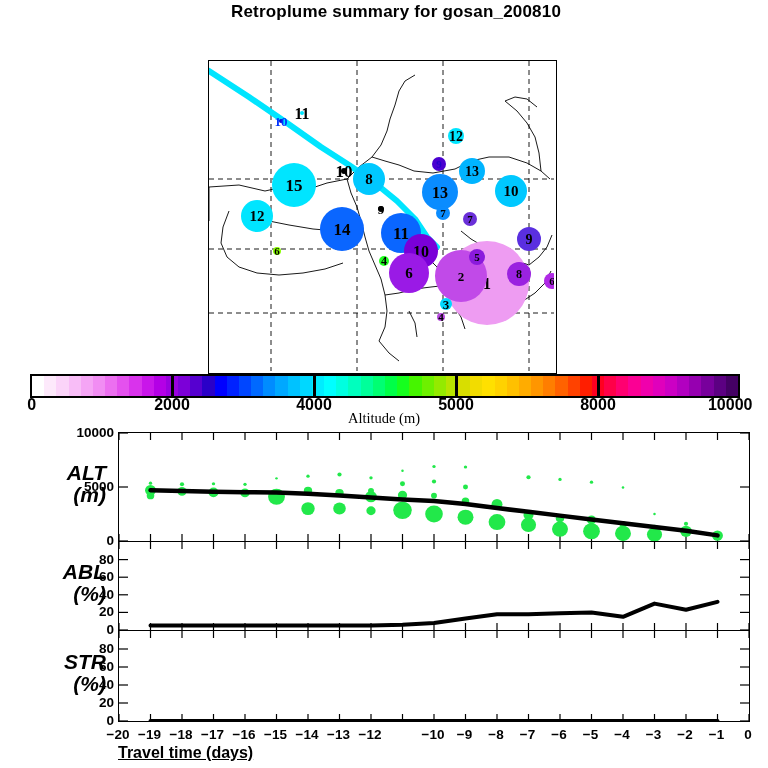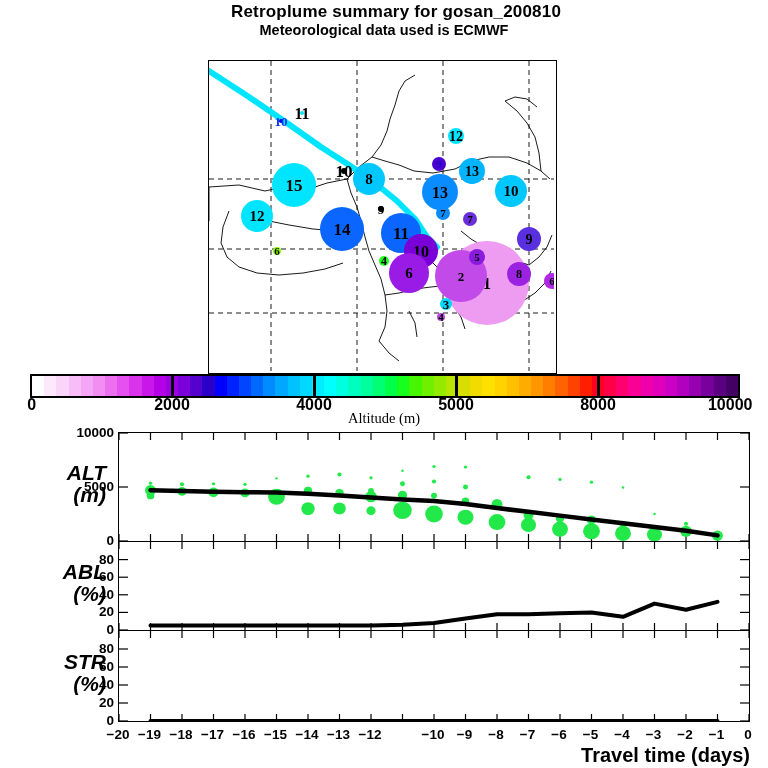--- a/index.html
+++ b/index.html
@@ -32,29 +32,28 @@
   #panel-alt{top:0;height:110px;}
   #panel-abl{top:109px;height:90px;}
   #panel-str{top:198px;height:92px;}
   .panel svg{position:absolute;left:0;top:0;}
   .rowlabel{position:absolute;right:16px;text-align:right;font-size:21px;
             font-weight:bold;line-height:22px;width:100px;font-style:italic;}
   .ytick{position:absolute;right:0;font-size:13.5px;font-weight:bold;
          text-align:right;width:70px;transform:translateY(-50%);}
   .xtick{position:absolute;font-size:13.5px;font-weight:bold;
          transform:translateX(-50%);white-space:nowrap;}
-  #xaxis-title{left:118px;top:744px;width:632px;text-align:right;
-               font-size:20px;font-weight:bold;}
+  #xaxis-title{left:118px;top:744px;width:632px;text-align:left;
+               font-size:16px;font-weight:bold;text-decoration:underline;}
 </style>
 </head>
 <body>
 
 <div class="abs" id="title-block">
   <div class="t1">Retroplume summary for gosan_200810</div>
-  <div class="t3">Meteorological data used is ECMWF</div>
 </div>
 
 <div class="abs" id="map-frame">
   <svg id="map-svg" width="345" height="310" viewBox="0 0 345 310">
 
     <g fill="none" stroke="#000" stroke-width="0.9">
       <path d="M0 126 L30 124 L56 130 L74 126 L100 128 L118 122 L138 118
                L150 106 L163 96 L172 84 L178 70 L181 58"></path>
       <path d="M163 96 L176 100 L190 104 L205 110 L224 112 L246 108
                L262 100 L280 96 L300 96 L318 102 L332 110 L341 118"></path>

